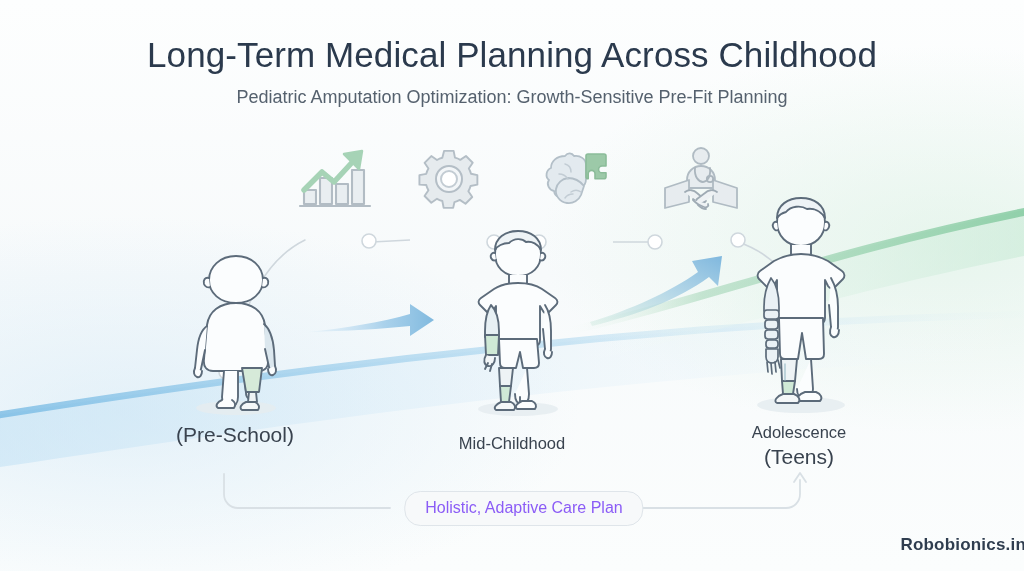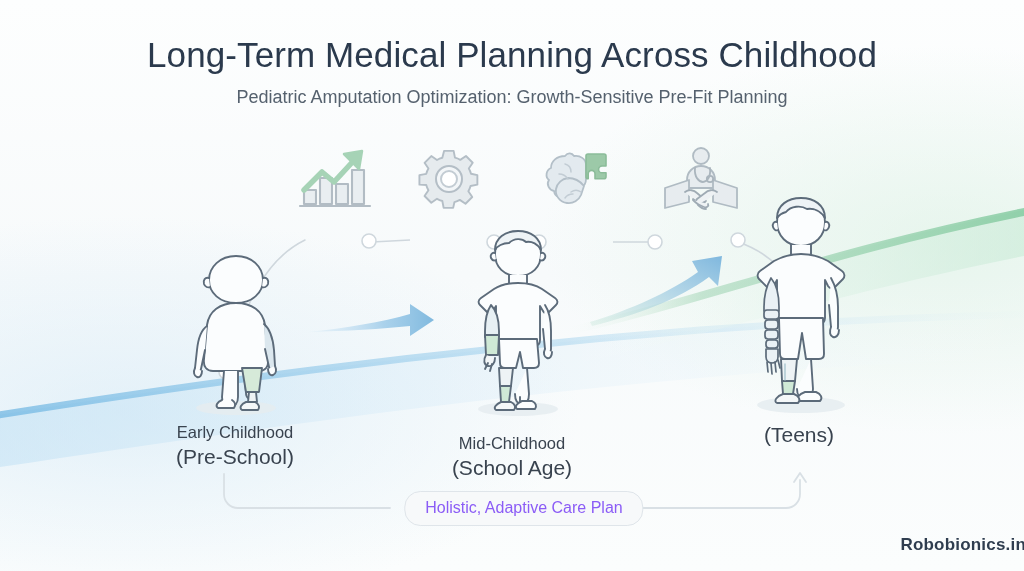--- a/index.html
+++ b/index.html
@@ -276,28 +276,27 @@
 
     <g stroke="#5c6b7a" stroke-width="1.9" stroke-linejoin="round" stroke-linecap="round">
       <path d="M46 167 l16 0 l-2 22 l-13 0 Z" fill="#eef3f5"></path>
       <path d="M47 189 l13 0 l-2 13 l-10 0 Z" fill="#cfe9d6"></path>
       <path d="M48 202 c-6 2 -10 7 -6 9 l21 0 c3 -3 1 -7 -4 -9 Z" fill="#f4f7f8"></path>
       <path d="M50 172 l0 16" fill="none" stroke="#a9c4cf" stroke-width="1.4"></path>
     </g>
   </svg>
 
   <div class="stage-label" style="left:115px;top:421px;">
-    <div class="l1">Early Childhood</div>
     <div class="l2">(Pre-School)</div>
   </div>
   <div class="stage-label" style="left:392px;top:432px;">
     <div class="l1">Mid-Childhood</div>
-    <div class="l2">(School Age)</div>
   </div>
   <div class="stage-label" style="left:679px;top:421px;">
+    <div class="l1">Adolescence</div>
     <div class="l2">(Teens)</div>
   </div>
 
   <svg class="layer" style="left:0;top:470px;" width="1024" height="60" viewBox="0 0 1024 60">
     <path d="M 224 4 L 224 24 C 224 32 230 38 238 38 L 390 38" fill="none" stroke="#d9e0e5" stroke-width="1.8" stroke-linecap="round"></path>
     <path d="M 634 38 L 786 38 C 794 38 800 32 800 24 L 800 10" fill="none" stroke="#d9e0e5" stroke-width="1.8" stroke-linecap="round"></path>
     <path d="M 794 12 L 800 3 L 806 12" fill="none" stroke="#d9e0e5" stroke-width="1.8" stroke-linecap="round" stroke-linejoin="round"></path>
   </svg>
 
   <div class="pill">Holistic, Adaptive Care Plan</div>

